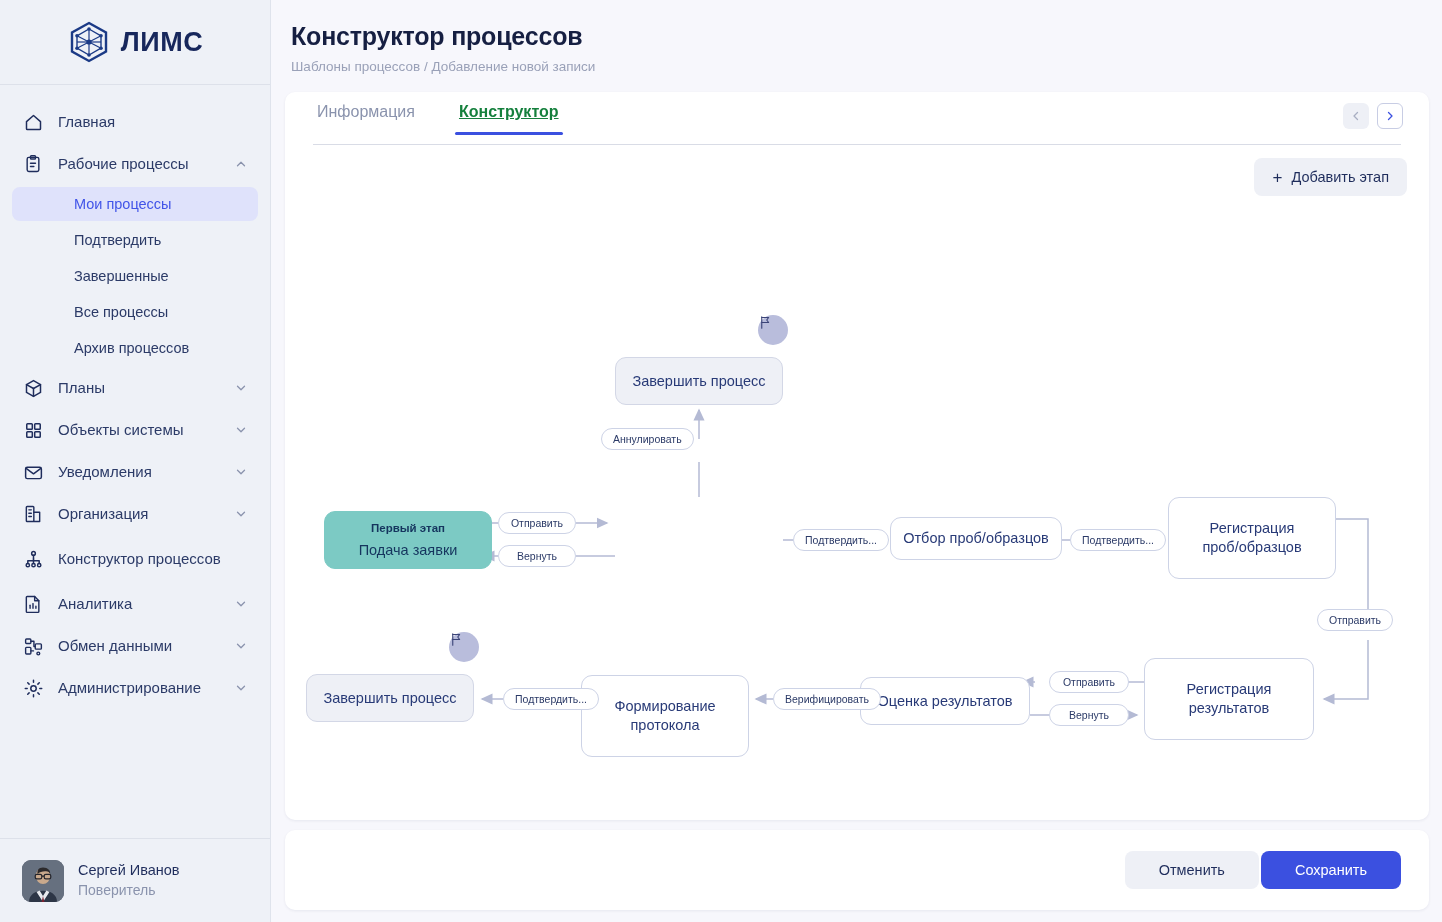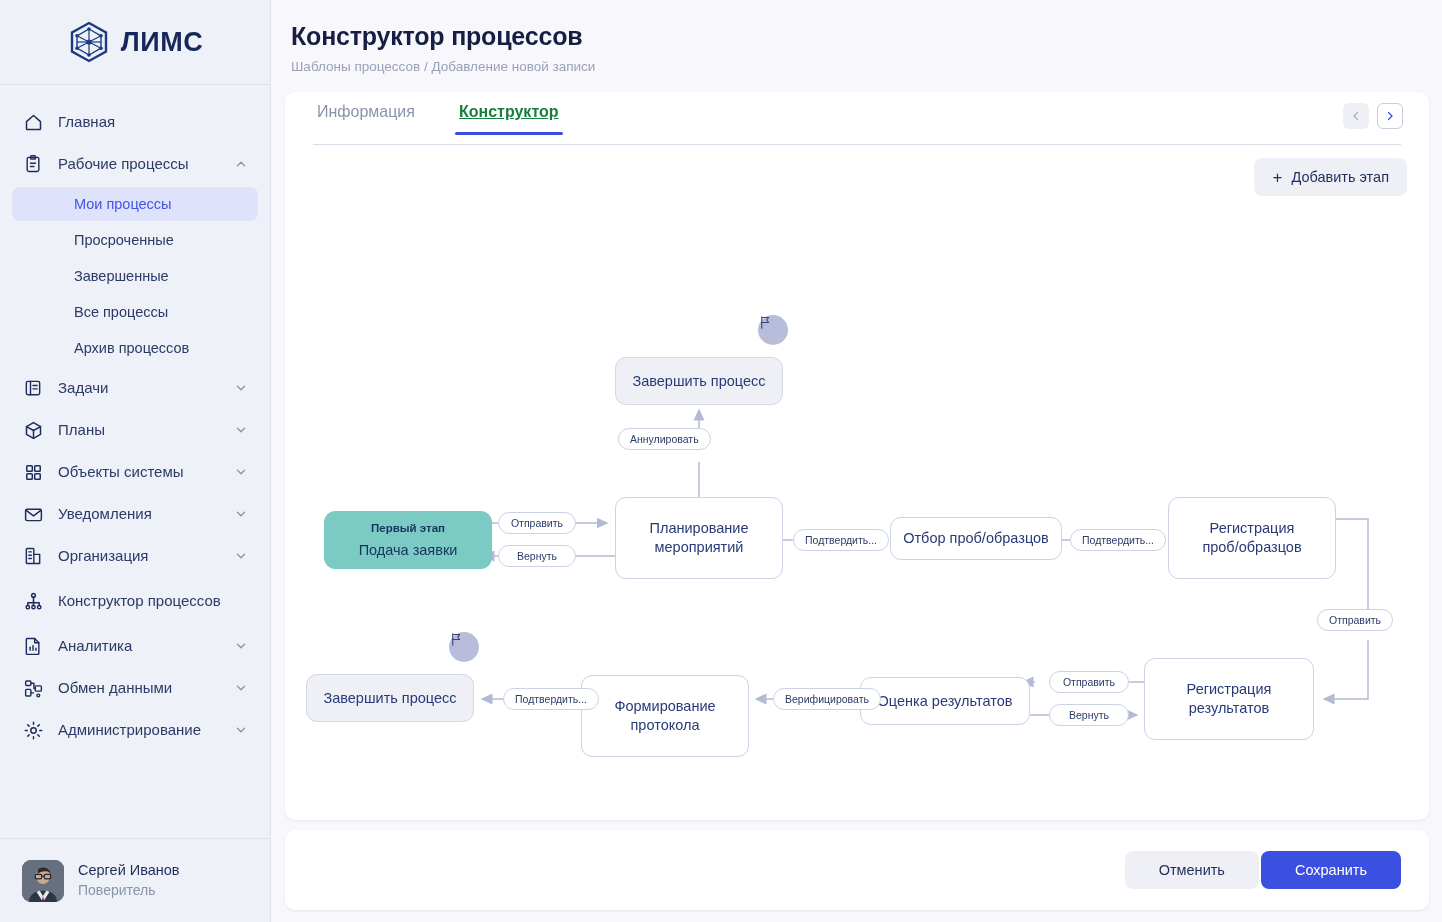--- a/index.html
+++ b/index.html
@@ -244,49 +244,33 @@
               <polyline points="6 15 12 9 18 15"></polyline>
             </svg>
         </span>
       </div>
 
       <div class="sub">
         <div class="sub-item active">
           <span>Мои процессы</span>
         </div>
         <div class="sub-item">
-          <span>Просроченные</span>
+          <span>Подтвердить</span>
         </div>
         <div class="sub-item">
           <span>Завершенные</span>
         </div>
         <div class="sub-item">
           <span>Все процессы</span>
         </div>
         <div class="sub-item">
           <span>Архив процессов</span>
         </div>
       </div>
 
-      <div class="nav-item">
-        <span class="nav-ico">
-          <svg width="20" height="20" viewBox="0 0 24 24" fill="none" stroke="#1f2d5c" stroke-width="1.7" stroke-linecap="round" stroke-linejoin="round">
-              <rect x="4" y="4" width="16" height="16" rx="2"></rect>
-              <line x1="9" y1="4" x2="9" y2="20"></line>
-              <line x1="12" y1="9" x2="17" y2="9"></line>
-              <line x1="12" y1="13" x2="17" y2="13"></line>
-            </svg>
-        </span>
-        <span class="nav-label">Задачи</span>
-        <span class="chev">
-          <svg width="14" height="14" viewBox="0 0 24 24" fill="none" stroke="#8a93ad" stroke-width="2.2" stroke-linecap="round" stroke-linejoin="round">
-              <polyline points="6 9 12 15 18 9"></polyline>
-            </svg>
-        </span>
-      </div>
 
       <div class="nav-item">
         <span class="nav-ico">
           <svg width="21" height="21" viewBox="0 0 24 24" fill="none" stroke="#1f2d5c" stroke-width="1.7" stroke-linecap="round" stroke-linejoin="round">
               <path d="M12 3 20 7.5v9L12 21 4 16.5v-9z"></path>
               <path d="M12 12 20 7.5"></path>
               <path d="M12 12 4 7.5"></path>
               <path d="M12 12v9"></path>
             </svg>
         </span>
@@ -525,24 +509,20 @@
               <line x1="6" y1="3" x2="6" y2="21"></line>
               <path d="M6 4h11l-3 4 3 4H6"></path>
             </svg>
         </div>
 
         <div class="node first" style="left:39px; top:299px; width:168px; height:58px;">
           <span class="sub-title">Первый этап</span>
           <span>Подача заявки</span>
         </div>
 
-        <div class="node stage" style="left:330px; top:285px; width:168px; height:82px; white-space:pre-line;">
-          <span>Планирование
-мероприятий</span>
-        </div>
 
         <div class="node stage" style="left:605px; top:305px; width:172px; height:43px;">
           <span>Отбор проб/образцов</span>
         </div>
 
         <div class="node stage" style="left:883px; top:285px; width:168px; height:82px; white-space:pre-line;">
           <span>Регистрация
 проб/образцов</span>
         </div>
 
@@ -563,21 +543,21 @@
         <div class="node terminal" style="left:21px; top:462px; width:168px; height:48px;">
           <span>Завершить процесс</span>
         </div>
         <div class="badge-flag" style="left:164px; top:420px;">
           <svg width="15" height="15" viewBox="0 0 24 24" fill="none" stroke="#3b4478" stroke-width="1.8" stroke-linecap="round" stroke-linejoin="round">
               <line x1="6" y1="3" x2="6" y2="21"></line>
               <path d="M6 4h11l-3 4 3 4H6"></path>
             </svg>
         </div>
 
-        <div class="edge-label" style="left:333px; top:216px;">
+        <div class="edge-label" style="left:316px; top:216px;">
           <span>Аннулировать</span>
         </div>
         <div class="edge-label" style="left:213px; top:300px; width:78px;">
           <span>Отправить</span>
         </div>
         <div class="edge-label" style="left:213px; top:333px; width:78px;">
           <span>Вернуть</span>
         </div>
         <div class="edge-label" style="left:508px; top:317px;">
           <span>Подтвердить...</span>

